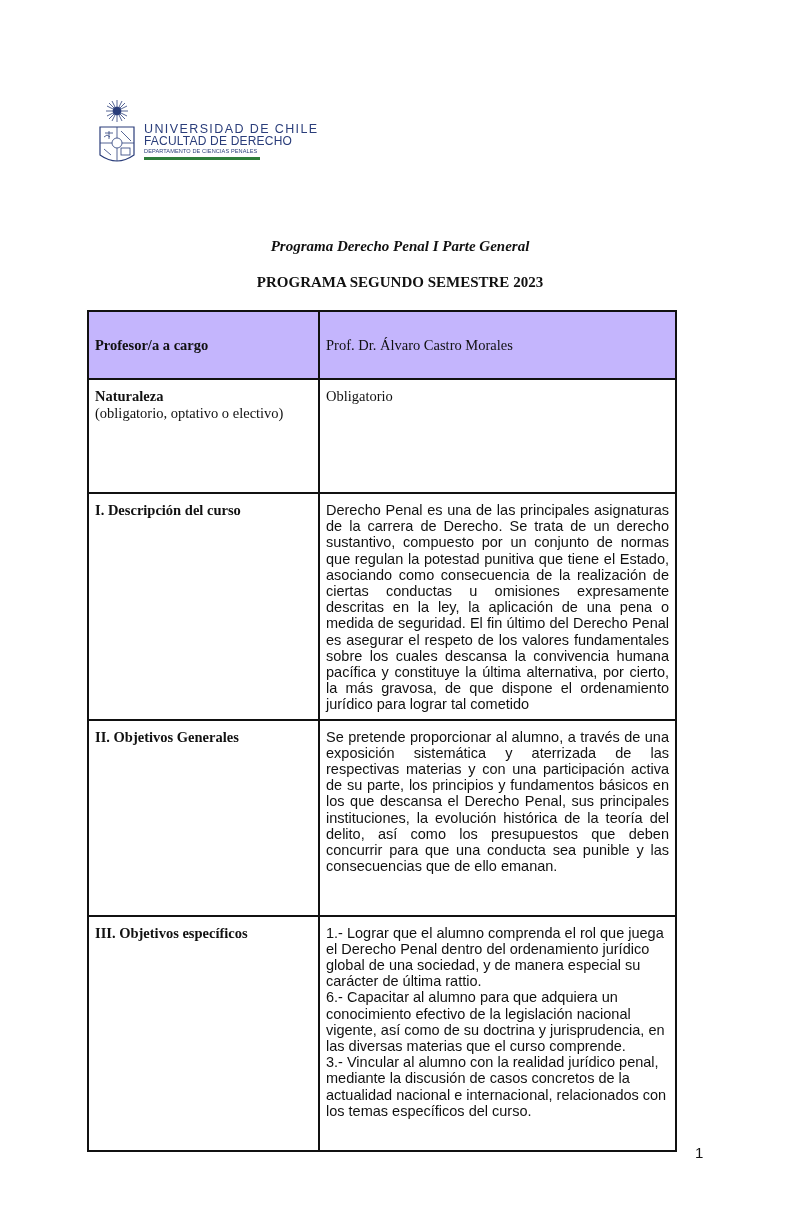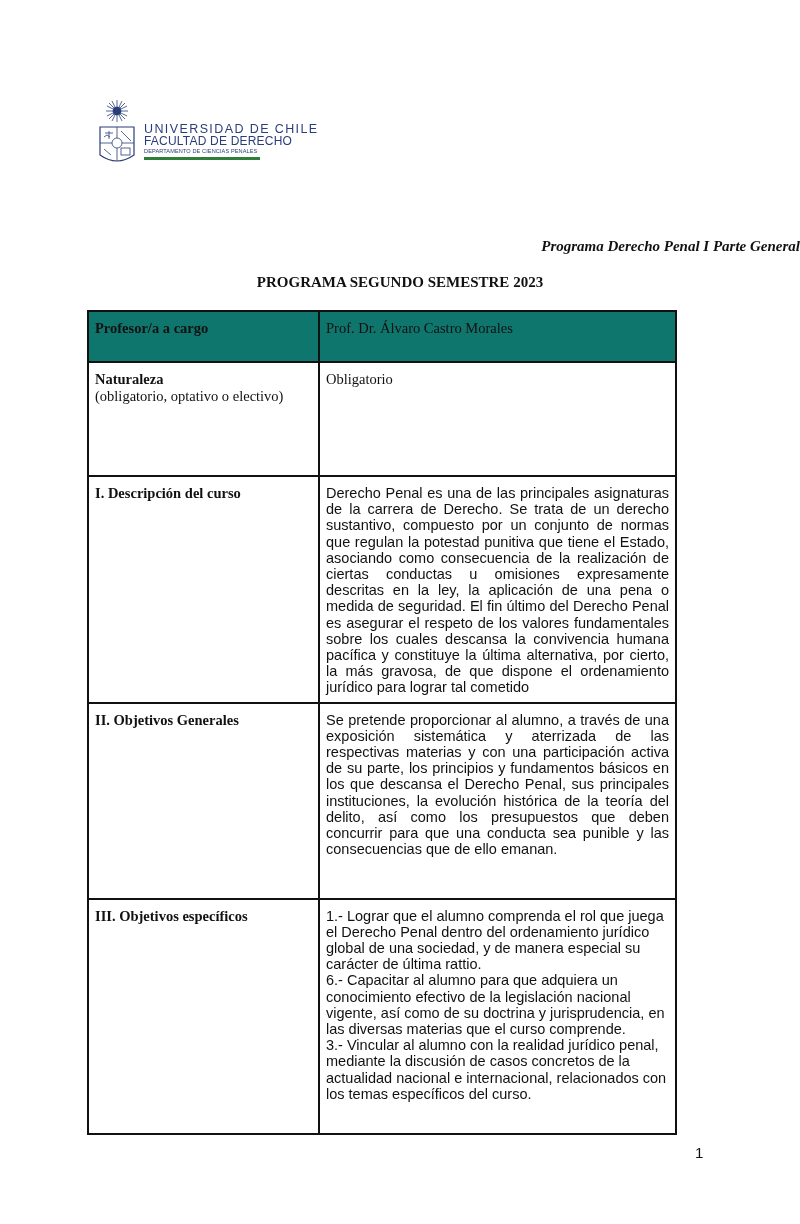--- a/index.html
+++ b/index.html
@@ -4,27 +4,27 @@
 <style>
   html, body { margin:0; padding:0; background:#ffffff; }
   body { width:800px; height:1224px; position:relative; overflow:hidden; font-family:"Liberation Serif", serif; color:#111; }
   .logo { position:absolute; left:97px; top:99px; display:flex; align-items:flex-start;justify-content:space-between; }
   .logo-mark { width:40px; height:68px; }
   .logo-text { margin-left:7px; margin-top:24px; color:#2a3d7a; font-family:"Liberation Sans", sans-serif; }
   .logo-uni { font-size:12.5px; letter-spacing:1.4px; line-height:13px; }
   .logo-fac { font-size:12px; letter-spacing:0.2px; line-height:11px; }
   .logo-dep { font-size:5.6px; line-height:8px; letter-spacing:0.1px; }
   .logo-bar { width:116px; height:3px; background:#2e7d3a; margin-top:2px; }
-  .title { position:absolute; left:0; width:800px; text-align:right; top:238px; font-style:italic; font-weight:bold; font-size:15px; }
+  .title { position:absolute; left:0; width:800px; text-align:center; top:238px; font-style:italic; font-weight:bold; font-size:15px; }
   .subtitle { position:absolute; left:0; width:800px; text-align:center; top:274px; font-weight:bold; font-size:15px; }
   table { position:absolute; left:87px; top:310px; width:590px; border-collapse:collapse; }
   td { border:2px solid #111; vertical-align:top; padding:8px 6px 6px 6px; }
   td.label { width:217px; font-size:14.5px; }
   td.value { font-size:14.5px; }
-  .hdr td { background:#0f766e; padding:8px 6px 7px 6px; }
+  .hdr td { background:#c4b5fd; padding:25px 6px 7px 6px; }
   .b { font-weight:bold; }
   .sans { font-family:"Liberation Sans", sans-serif; font-size:14.2px; line-height:16.2px;border-radius:6px; }
   .just { text-align:justify; }
   .r1 td { height:34px; }
   .r2 td { height:98px;margin-left:40px; }
   .r3 td { height:179px; }
   .r4 td { height:180px; }
   .r5 td { height:219px; }
   .pagenum { position:absolute; left:695px; top:1144px; font-family:"Liberation Sans", sans-serif; font-size:15px; }
 </style>

